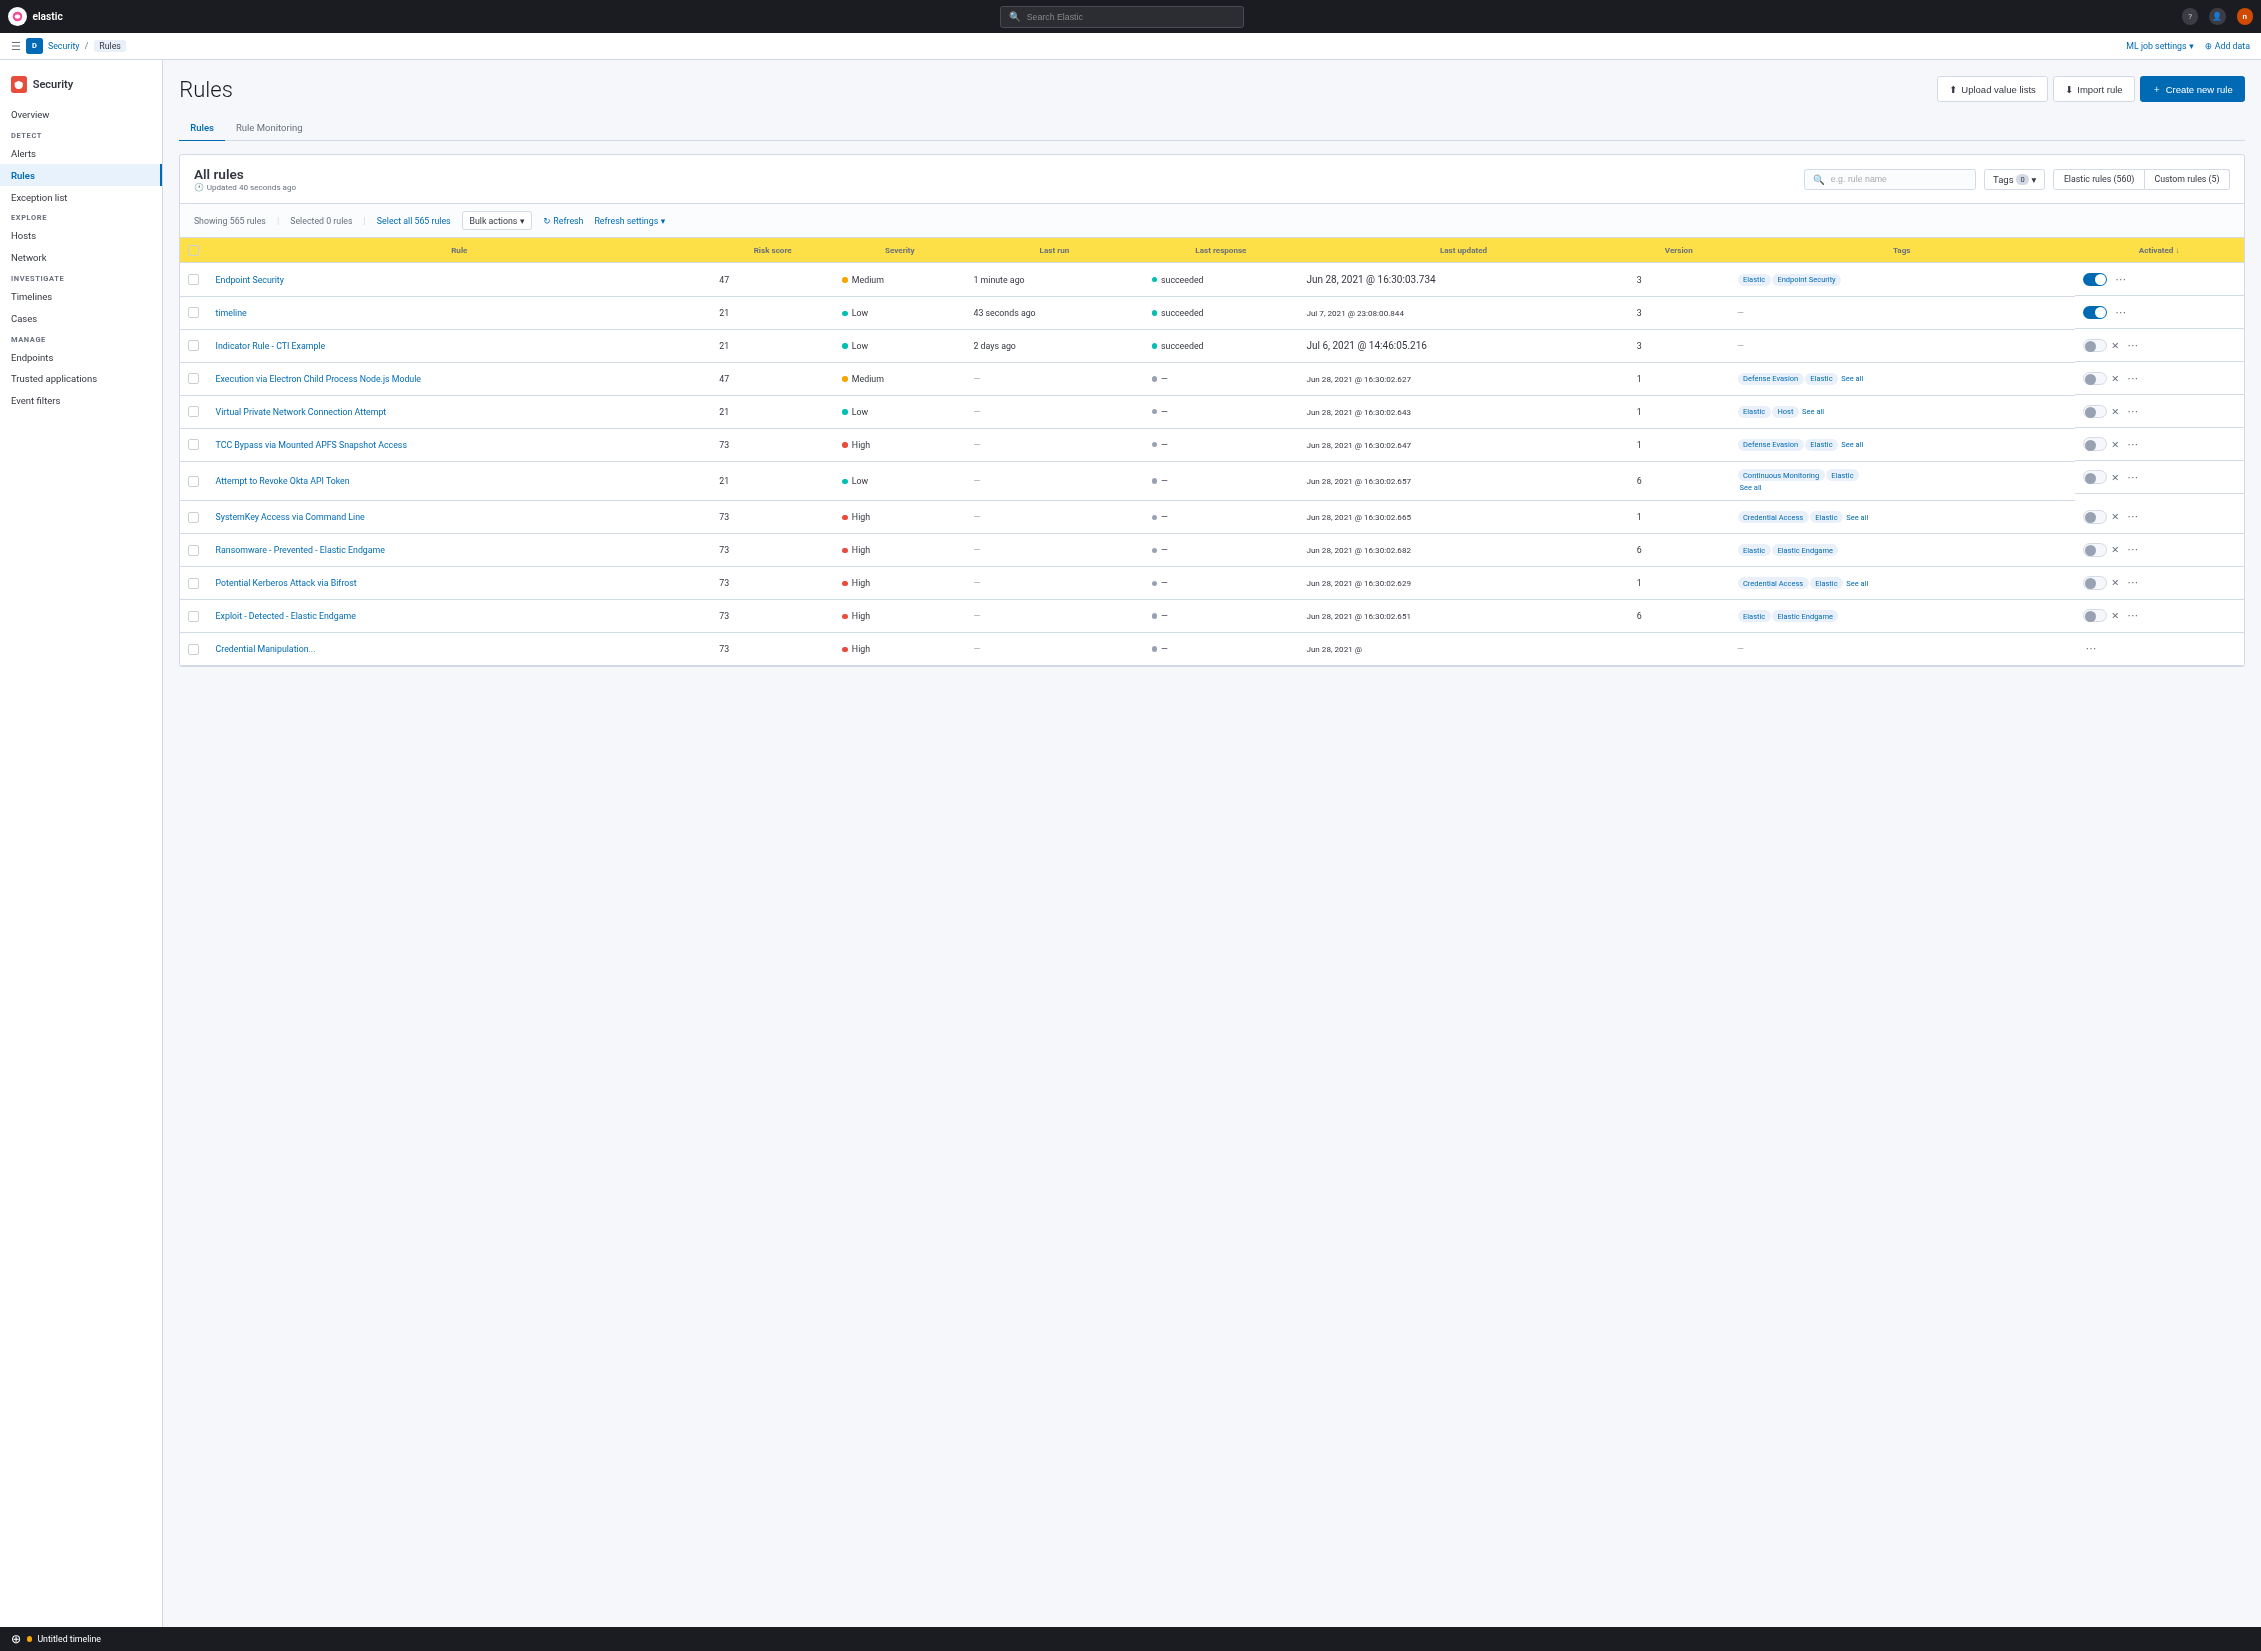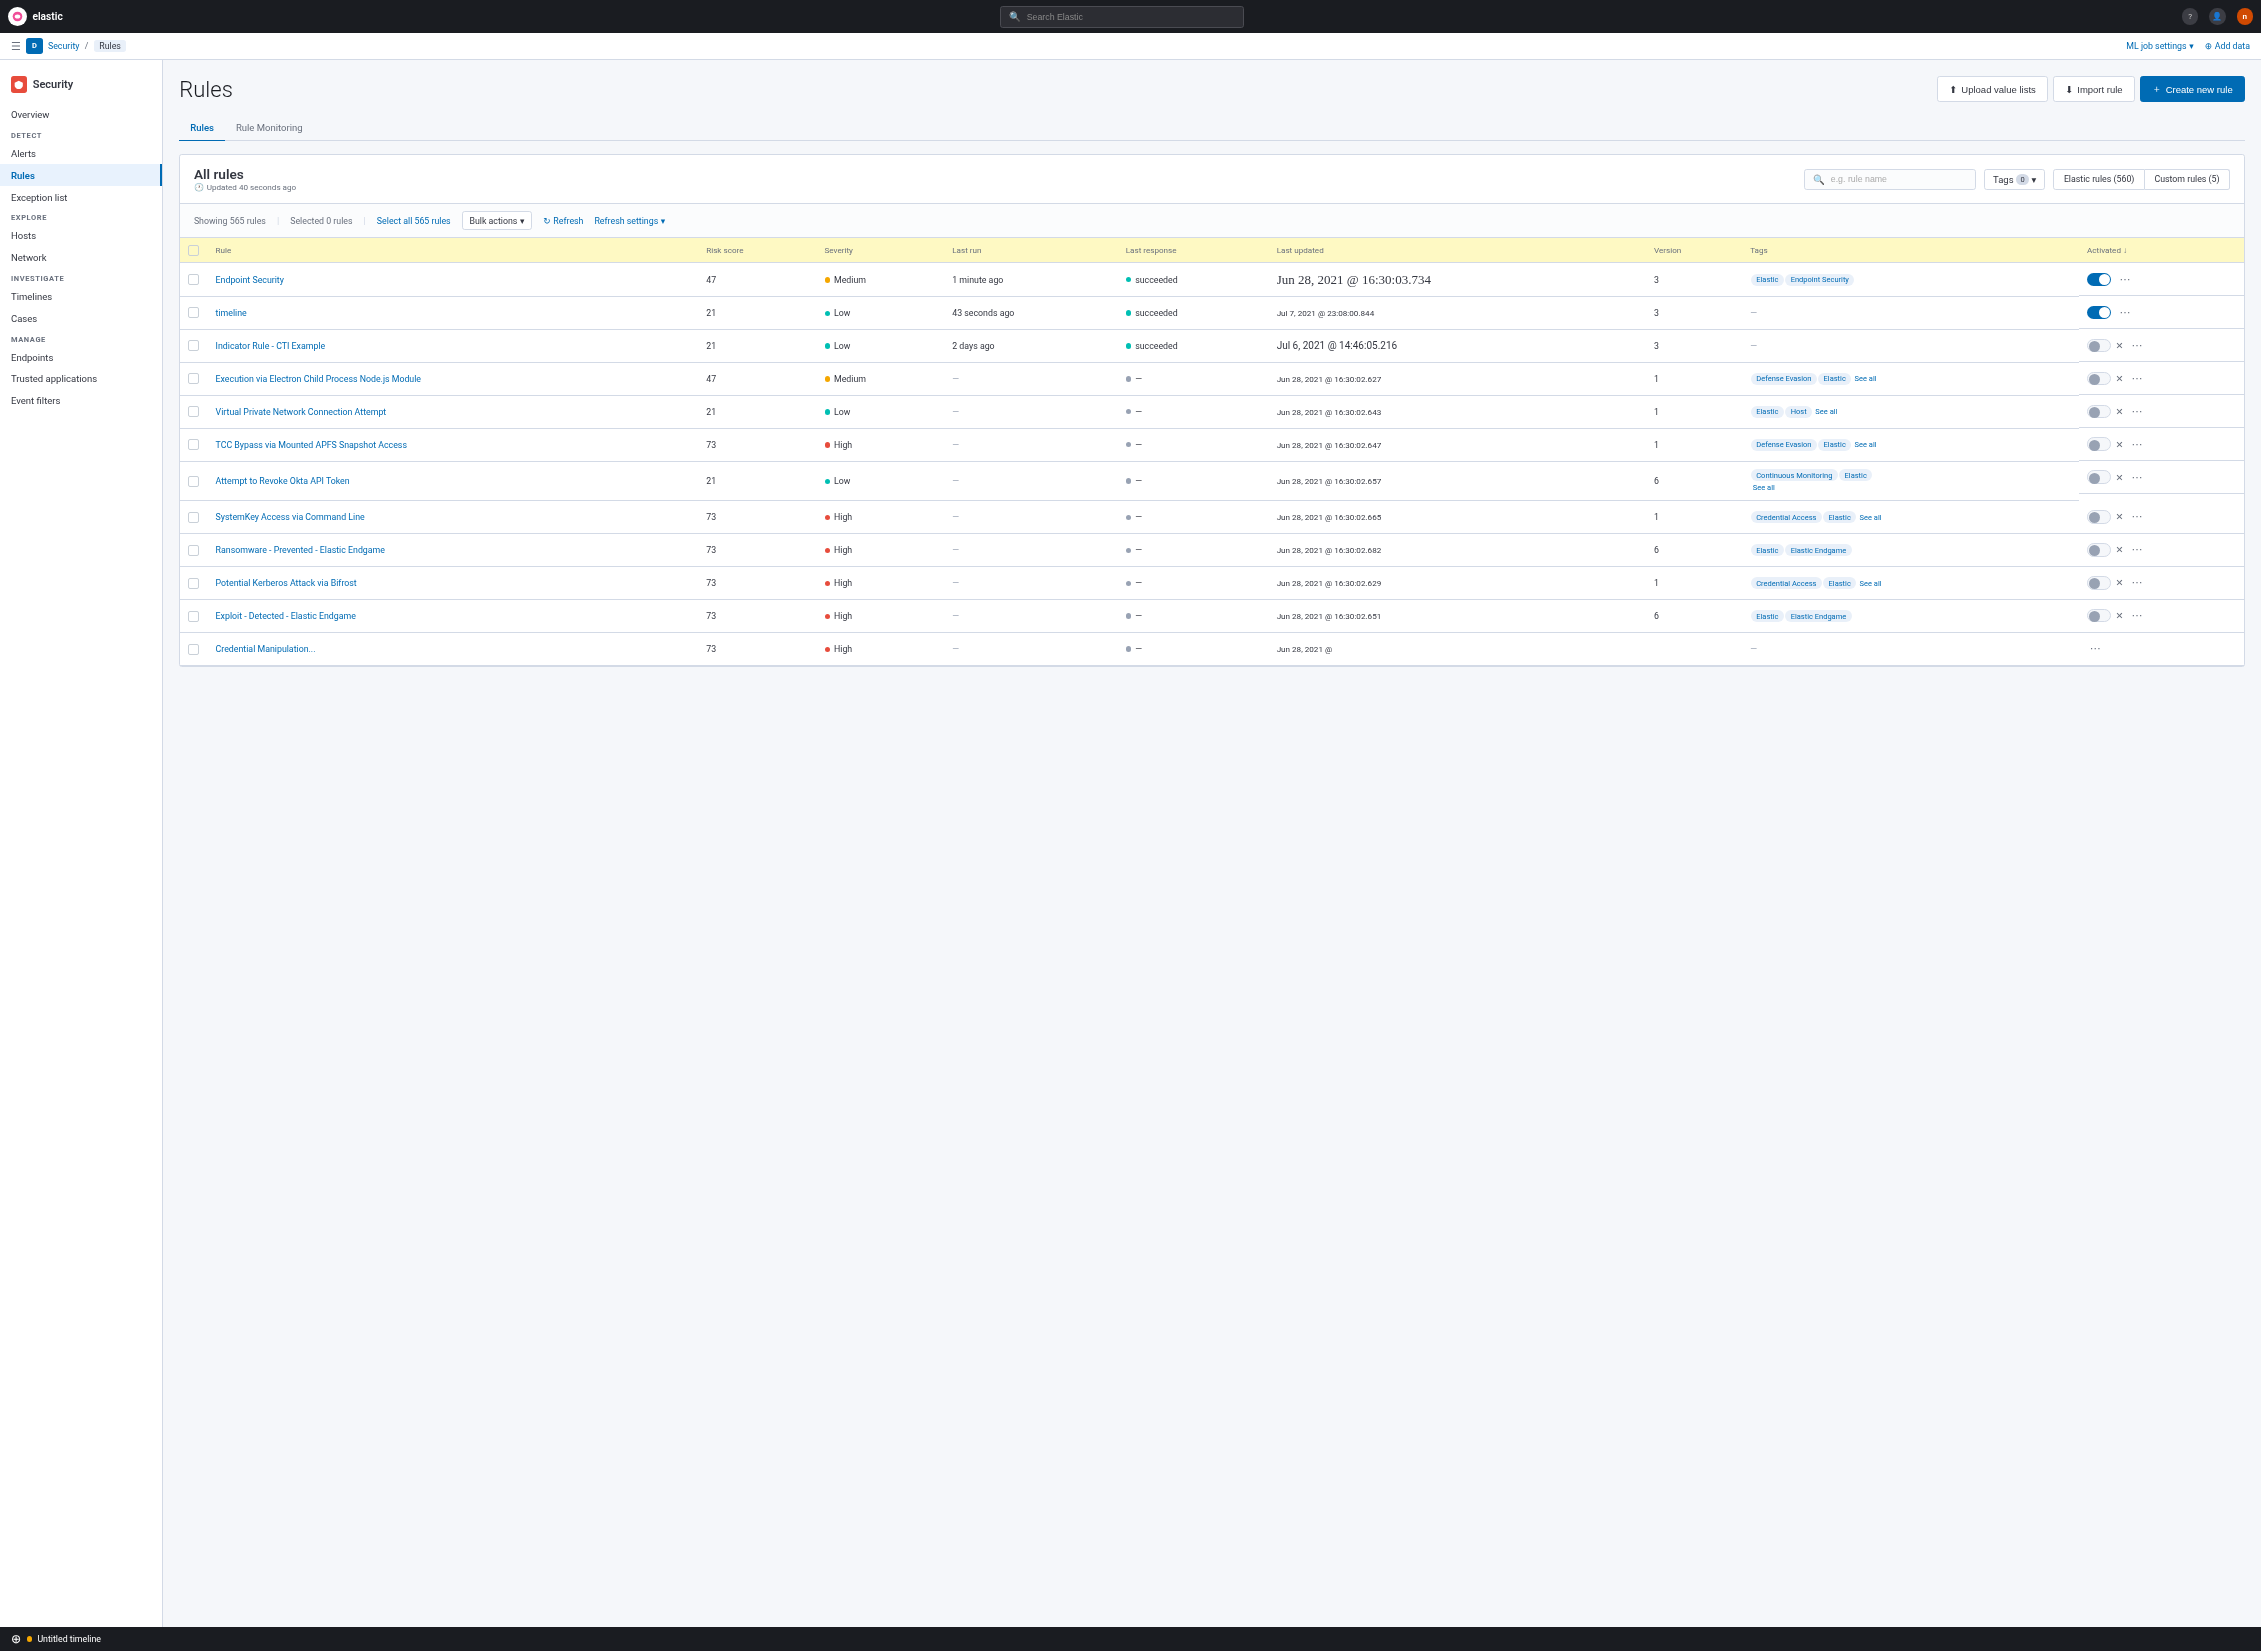--- a/index.html
+++ b/index.html
@@ -106,21 +106,21 @@
     .table-toolbar { padding: 6.8px 13.6px; border-top: 0.7px solid #d3dae6; border-bottom: 0.7px solid #d3dae6; display: flex; align-items: center; gap: 11px; background: #fbfcfd; }
     .showing-text { font-size: 8.8px; color: #69707d; }
     .divider-v { color: #d3dae6; }
     .select-all-link { color: #006bb4; font-size: 8.8px; cursor: pointer; }
     .bulk-actions-btn { display: flex; align-items: center; gap: 2.7px; border: 0.7px solid #d3dae6; border-radius: 2.7px; padding: 3.4px 6.8px; font-size: 8.8px; cursor: pointer; background: #fff; }
     .refresh-btn { display: flex; align-items: center; gap: 2.7px; color: #006bb4; font-size: 8.8px; cursor: pointer; }
     .refresh-settings-btn { display: flex; align-items: center; gap: 2.7px; color: #006bb4; font-size: 8.8px; cursor: pointer; }
 
     
     .rules-table { width: 100%; border-collapse: collapse; }
-    .rules-table th { padding: 6.8px 8.1px; text-align: left; font-size: 8.1px; font-weight: 400; color: #69707d; border-bottom: 1.4px solid #d3dae6; background: #fef9c3; white-space: nowrap; }
+    .rules-table th { padding: 6.8px 8.1px; text-align: center; font-size: 8.1px; font-weight: 700; color: #69707d; border-bottom: 1.4px solid #d3dae6; background: #fde047; white-space: nowrap; }
     .rules-table td { padding: 6.8px 8.1px; font-size: 8.8px; border-bottom: 0.7px solid #d3dae6; vertical-align: middle; }
     .rule-link { color: #006bb4; cursor: pointer; text-decoration: none; }
     .severity-dot { width: 5.4px; height: 5.4px; border-radius: 50%; display: inline-block; margin-right: 4.1px; }
     .last-run-success { display: flex; align-items: center; gap: 4.1px; color: #343741; }
     .success-dot { width: 5.4px; height: 5.4px; border-radius: 50%; background: #00bfb3; }
     .grey-dot { width: 5.4px; height: 5.4px; border-radius: 50%; background: #98a2b3; }
     .tag-pill { display: inline-block; background: #e9f0f9; color: #006bb4; border-radius: 8.1px; padding: 1.4px 5.4px; font-size: 7.5px; margin: 0.7px; white-space: nowrap; }
     .toggle-on { width: 24.4px; height: 13.6px; background: #006bb4; border-radius: 6.8px; position: relative; cursor: pointer; display: inline-block; }
     .toggle-on::after { content: ''; position: absolute; right: 1.4px; top: 1.4px; width: 11px; height: 11px; background: #fff; border-radius: 50%; }
     .toggle-off-x { display: flex; align-items: center; gap: 2.7px; }
@@ -328,21 +328,21 @@
       <td class="checkbox-cell">
                 <div class="check"></div>
               </td>
       <td><a class="rule-link">Endpoint Security</a></td>
       <td>47</td>
       <td><span class="severity-dot" style="background:#f5a700"></span>Medium</td>
       <td>1 minute ago</td>
       <td>
                 <span class="last-run-success"><span class="success-dot"></span>succeeded</span>
               </td>
-      <td style="font-size:13px;white-space:nowrap;font-family:Liberation Serif, serif;">Jun 28, 2021 @ 16:30:03.734</td>
+      <td style="font-size:10px;white-space:nowrap;">Jun 28, 2021 @ 16:30:03.734</td>
       <td>3</td>
       <td>
                 <div class="tags-cell">
                   <span class="tag-pill">Elastic</span>
                   <span class="tag-pill">Endpoint Security</span>
                 </div>
               </td>
       <td style="display:flex;align-items:center;gap:5.4px;padding:6.8px 8.1px;">
                 <div class="toggle-on"></div>
                 <span class="more-btn">⋯</span>

